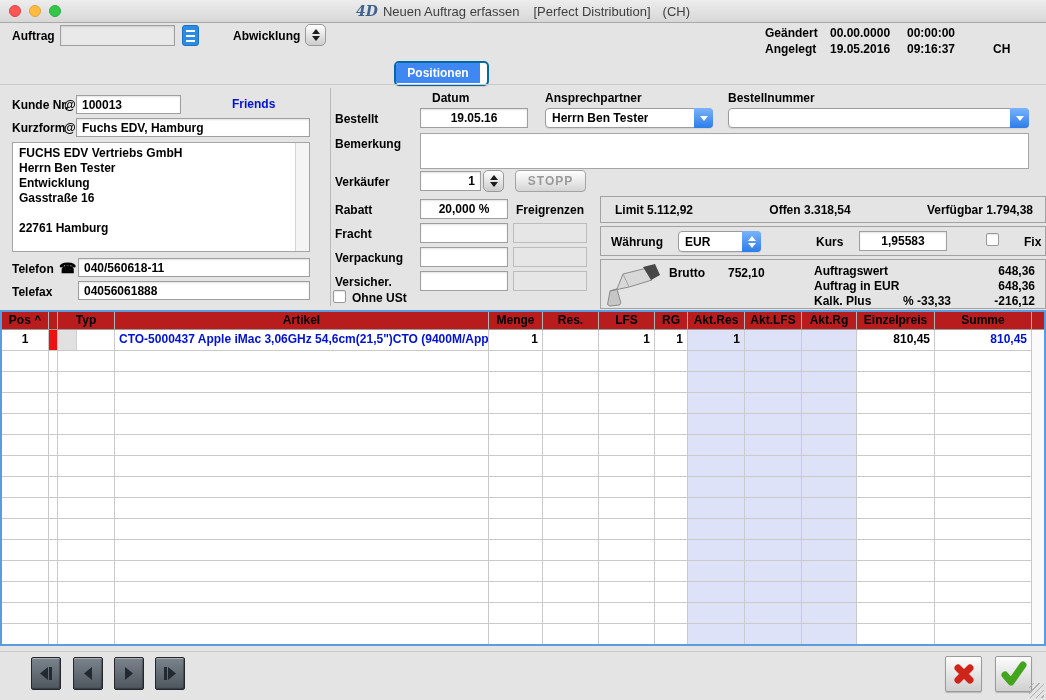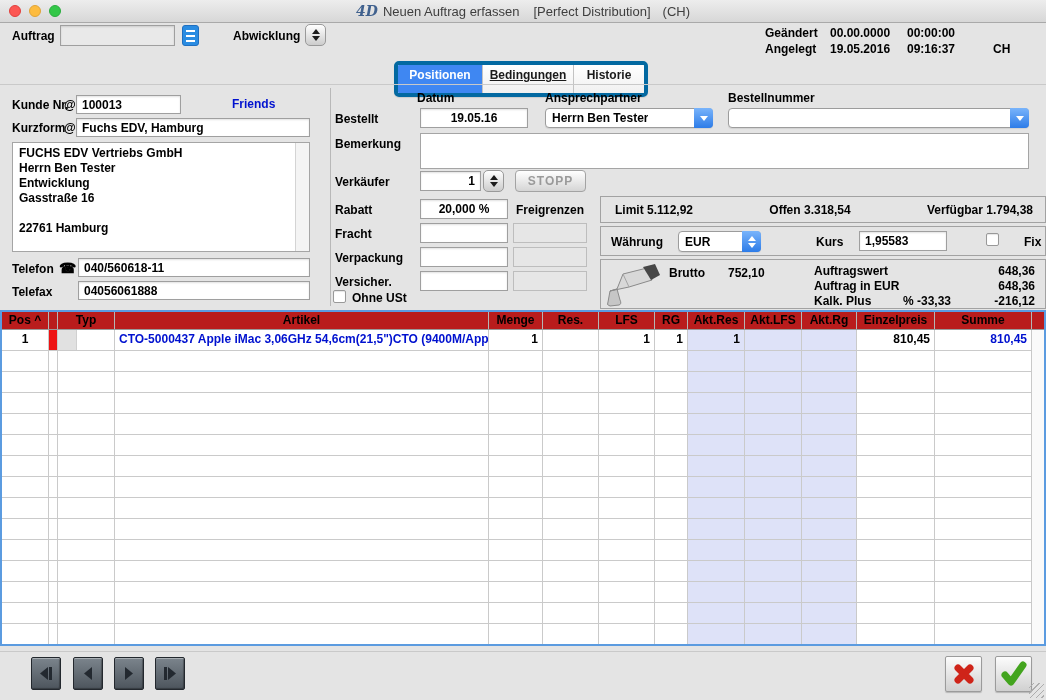--- a/index.html
+++ b/index.html
@@ -38,22 +38,22 @@
   .cb{position:absolute;width:13px;height:13px;background:#fff;border:1px solid #999;
     border-radius:2px;box-sizing:border-box;box-shadow:inset 0 1px 1px rgba(0,0,0,.1);}
   .select{position:absolute;height:20px;background:#fff;border:1px solid #9c9c9c;border-radius:4px;
     box-sizing:border-box;box-shadow:0 1px 1px rgba(0,0,0,.08);}
   .select .val{position:absolute;left:6px;top:2px;font:bold 12px "Liberation Sans",sans-serif;white-space:nowrap;overflow:hidden;}
   .ddbtn{position:absolute;right:-1px;top:-1px;bottom:-1px;width:19px;border-radius:0 4px 4px 0;
     background:linear-gradient(#79b4fb,#2d7ce8);display:flex;flex-direction:column;align-items:center;justify-content:center;gap:2px;}
   .wtri-dn{width:0;height:0;border-left:4px solid transparent;border-right:4px solid transparent;border-top:5px solid #fff;}
   .wtri-up{width:0;height:0;border-left:4px solid transparent;border-right:4px solid transparent;border-bottom:5px solid #fff;}
 
-  .tabs{position:absolute;left:394px;top:61px;height:36px;display:flex;border:4px solid #0369a1;
-    border-radius:5px;overflow:hidden;background:#fff;box-shadow:0 1px 1px rgba(0,0,0,.1);box-sizing:border-box;}
+  .tabs{position:absolute;left:394px;top:61px;height:25px;display:flex;border:2px solid #0369a1;
+    border-radius:5px;overflow:hidden;background:#fff;box-shadow:0 1px 1px rgba(0,0,0,.1);box-sizing:border-box;flex-direction:column;}
   .tab{font:bold 12px "Liberation Sans",sans-serif;line-height:20px;text-align:center;color:#1a1a1a;
     background:linear-gradient(#ffffff,#f0f0f0);border-left:1px solid #c3c3c3;box-sizing:border-box;}
   .tab:first-child{border-left:none;}
   .tab.active{background:#3f87f2;color:#fff;}
 
   .panelbox{position:absolute;border:1px solid #a2a2a2;box-sizing:border-box;}
   .scrollstrip{position:absolute;top:0;right:0;bottom:0;width:13px;background:#f4f4f4;border-left:1px solid #d4d4d4;}
   .textbox{position:absolute;background:#fff;border:1px solid #a5a5a5;box-sizing:border-box;
     font:bold 12px "Liberation Sans",sans-serif;line-height:15px;padding:3px 16px 3px 6px;white-space:pre-line;overflow:hidden;}
   .btn{position:absolute;border:1px solid #a3a3a3;border-radius:4px;background:linear-gradient(#ffffff,#d5d5d5);
@@ -149,21 +149,21 @@
 22761 Hamburg<span class="scrollstrip"></span></div>
 
 <span class="lbl" style="left:12px;top:262px;">Telefon</span>
 <span class="lbl" style="left:59px;top:260px;font-size:14px;">☎</span>
 <input class="inp" style="left: 78px; top: 258px; width: 232px; height: 19px;" value="040/560618-11">
 <span class="lbl" style="left:12px;top:285px;">Telefax</span>
 <input class="inp" style="left: 78px; top: 281px; width: 232px; height: 19px;" value="04056061888">
 
 <div class="vline" style="left:330px;top:88px;height:218px;"></div>
 
-<span class="lbl" style="left:417px;top:91px;">Datum</span>
+<span class="lbl" style="left:432px;top:91px;">Datum</span>
 <span class="lbl" style="left:545px;top:91px;">Ansprechpartner</span>
 <span class="lbl" style="left:728px;top:91px;">Bestellnummer</span>
 
 <span class="lbl" style="left:335px;top:112px;">Bestellt</span>
 <input class="inp" style="left: 420px; top: 108px; width: 108px; height: 20px; text-align: center;" value="19.05.16">
 
 <div class="select" style="left:545px;top:108px;width:168px;">
   <span class="val">Herrn Ben Tester</span>
   <span class="ddbtn">
       <i class="wtri-dn"></i>
@@ -215,21 +215,21 @@
 <div class="panelbox" style="left:600px;top:226px;width:446px;height:30px;">
   <span class="lbl" style="left:10px;top:8px;">Währung</span>
   <div class="select" style="left:77px;top:4px;width:83px;height:21px;">
     <span class="val" style="top:3px;">EUR</span>
     <span class="ddbtn">
         <i class="wtri-up"></i>
         <i class="wtri-dn"></i>
       </span>
   </div>
   <span class="lbl" style="left:215px;top:8px;">Kurs</span>
-  <input class="inp" style="left: 258px; top: 4px; width: 88px; height: 20px; text-align: left;" value="1,95583">
+  <input class="inp" style="left: 258px; top: 4px; width: 88px; height: 20px; text-align: center;" value="1,95583">
   <span class="cb" style="left:385px;top:6px;"></span>
   <span class="lbl" style="left:404px;top:8px;padding-left:19px;">Fix</span>
 </div>
 
 <div class="panelbox" style="left:600px;top:259px;width:446px;height:50px;">
   <svg class="abs" style="left:3px;top:2px;" width="58" height="45" viewBox="0 0 58 45">
     <path d="M4 40 Q2 43 6 44 L15 43 Q18 42 16 38 L13 27 L6 29 Z" fill="#c6c6c6" stroke="#8a8a8a" stroke-width="1"></path>
     <path d="M6 29 L13 27 L19 12 L43 6 L48 18 L25 25 Z" fill="#d8d8d8" stroke="#8a8a8a" stroke-width="1"></path>
     <path d="M39 5 L51 2 L56 13 L47 18 Z" fill="#474747"></path>
     <path d="M19 12 L25 25" stroke="#a5a5a5" stroke-width="1"></path>

